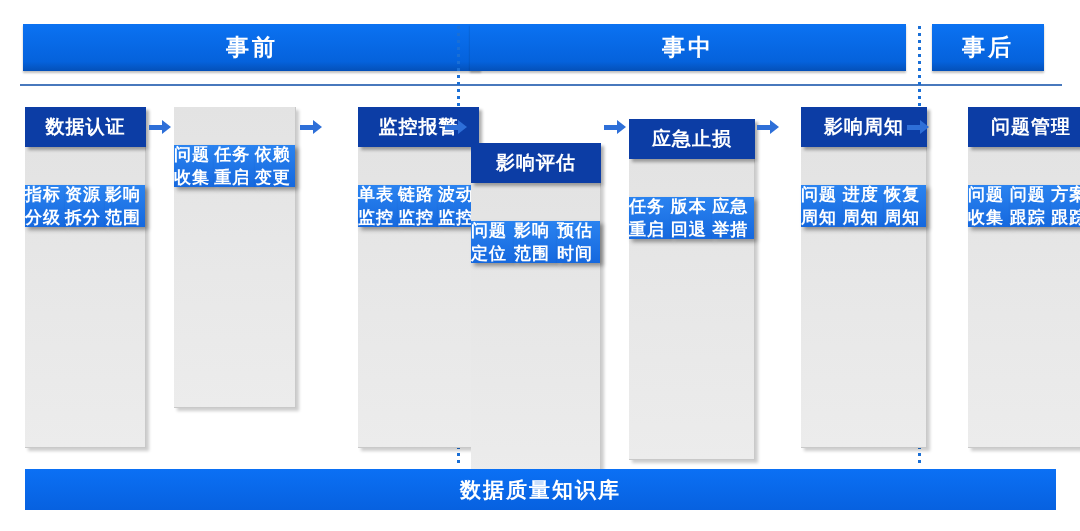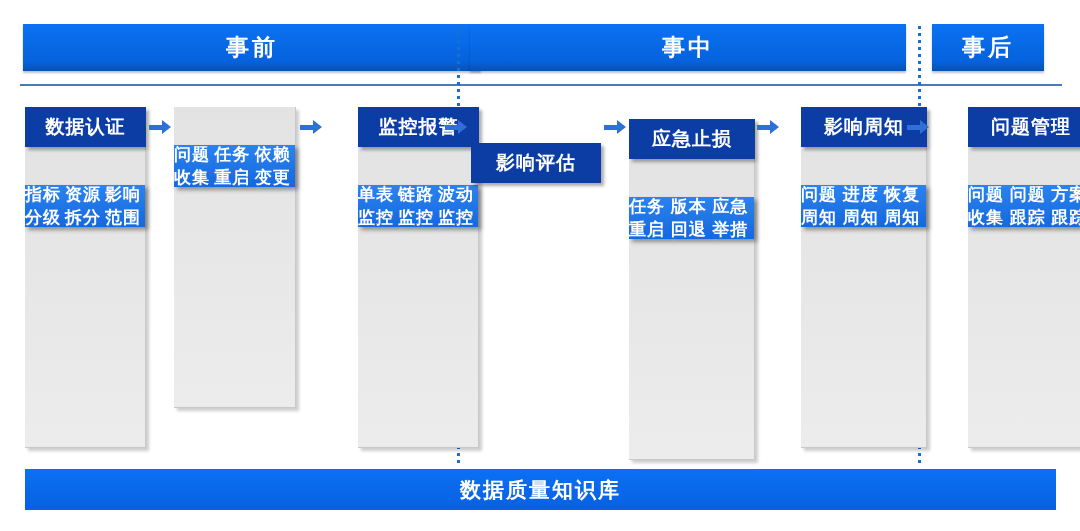--- a/index.html
+++ b/index.html
@@ -100,20 +100,25 @@
     <div class="hdr">监控报警</div>
     <div class="body">
       <div class="item">单表监控</div>
       <div class="item">链路监控</div>
       <div class="item">波动监控</div>
     </div>
   </div>
 
   <div class="col c4">
     <div class="hdr">影响评估</div>
+    <div class="body">
+      <div class="item">问题定位</div>
+      <div class="item">影响范围</div>
+      <div class="item">预估时间</div>
+    </div>
   </div>
 
   <div class="col c5">
     <div class="hdr">应急止损</div>
     <div class="body">
       <div class="item">任务重启</div>
       <div class="item">版本回退</div>
       <div class="item">应急举措</div>
     </div>
   </div>

